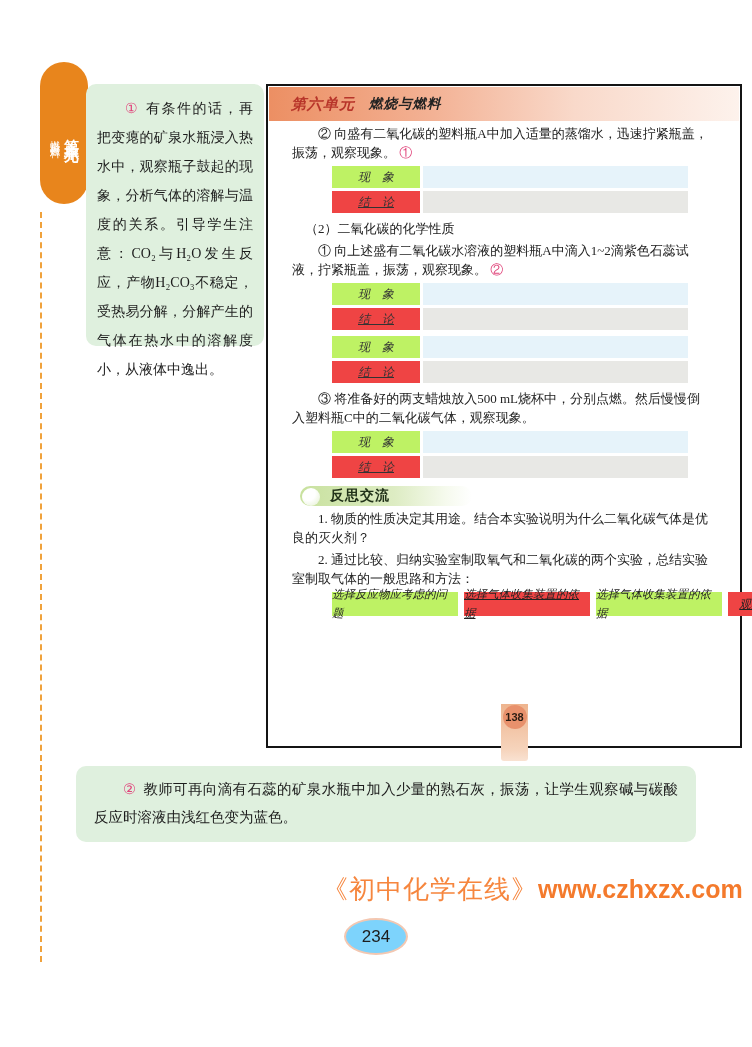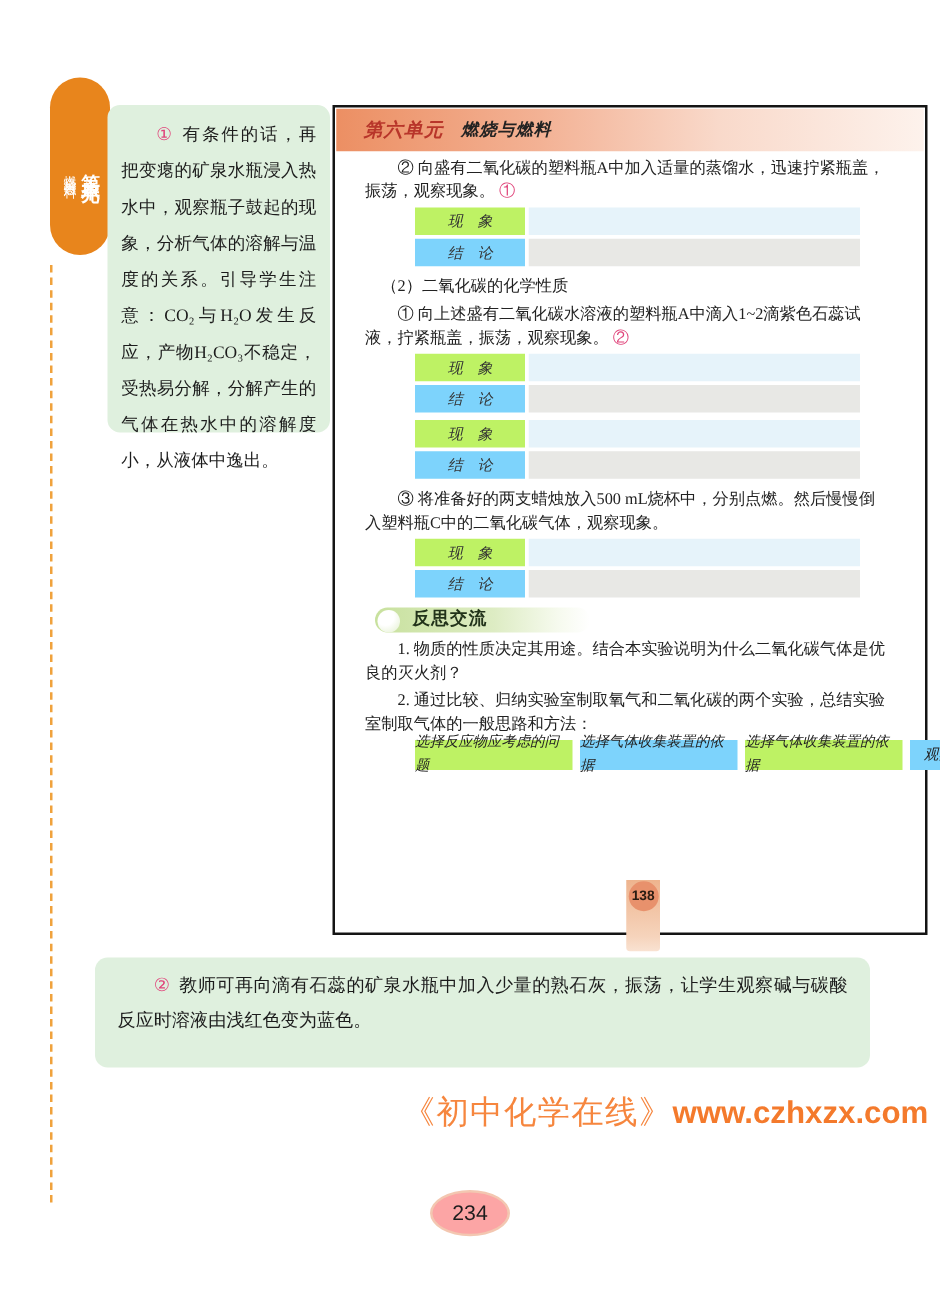--- a/index.html
+++ b/index.html
@@ -27,21 +27,21 @@
     border-left: 2px dashed #f0a23c;
   }
 
   
   .note-box {
     position: absolute; background: #dff0de; border-radius: 10px;
     font-size: 14px; color: #1c1c1c; text-align: justify;
   }
   .note-box p { text-indent: 2em; }
   .note-top { left: 86px; top: 84px; width: 178px; height: 262px; padding: 10px 11px; line-height: 29px; }
-  .note-bottom { left: 76px; top: 766px; width: 620px; height: 88px; padding: 9px 18px; line-height: 28px; font-size: 14.5px; }
+  .note-bottom { left: 76px; top: 766px; width: 620px; height: 76px; padding: 9px 18px; line-height: 28px; font-size: 14.5px; }
   .pink { color: #e0457b; }
   .marker { margin-right: 7px; }
 
   
   .tb-page {
     position: absolute; left: 266px; top: 84px; width: 476px; height: 664px;
     background: #fff; border: 2px solid #141414;
   }
   .page-header {
     height: 34px; margin: 1px; padding-left: 22px;
@@ -58,21 +58,21 @@
   .sec-head { text-indent: 1em; margin-top: 4px; }
 
   
   .obs-table { width: 356px; margin: 4px 0 6px 40px; display: flex; flex-direction: column; gap: 3px; }
   .obs-row { display: flex; gap: 3px; height: 22px; }
   .obs-row .lbl { width: 88px; display: flex; align-items: center; justify-content: center;
                   font-size: 12px; font-style: italic; color: #333; }
   .obs-row .val { flex: 1; }
   .row-blue .lbl { background: #bef264; }
   .row-blue .val { background: #e6f3fa; }
-  .row-gray .lbl { background: #7dd3fc; }
+  .row-gray .lbl { background: #ef4444; text-decoration: underline; }
   .row-gray .val { background: #e8e8e5; }
 
   
   .reflect-banner {
     position: relative; height: 20px; width: 172px; margin: 8px 0 2px 8px;
     background: linear-gradient(90deg, #c8e19e 0%, #ddecc3 55%, #f6faee 85%, #ffffff 100%);
     border-radius: 11px; display: flex; align-items: flex-start; padding-left: 30px;
   }
   .reflect-banner .dot {
     position: absolute; left: 2px; top: 2px; width: 18px; height: 18px; border-radius: 50%;
@@ -103,22 +103,22 @@
   
   .watermark {
     position: absolute; left: 322px; top: 872px; white-space: nowrap;
     color: #f6863e; font-size: 26px;
   }
   .watermark .brand { font-weight: normal; letter-spacing: 1px; }
   .watermark .url  { font-weight: bold; color: #f47a2c; font-family: "Liberation Sans", sans-serif; font-size: 25px; }
 
   
   .page-oval {
-    position: absolute; left: 344px; top: 952px; width: 64px; height: 37px;
-    background: #fca5a5; border: 2px solid #f3c7b1; border-radius: 50%;
+    position: absolute; left: 344px; top: 918px; width: 64px; height: 37px;
+    background: #7dd3fc; border: 2px solid #f3c7b1; border-radius: 50%;
     display: flex; align-items: center; justify-content: center;
     font-size: 17px; color: #1d1d1d; font-family: "Liberation Sans", sans-serif;
   }
 </style>
 </head>
 <body>
 
 <div class="screen">
 
   <div class="spine-tab">

